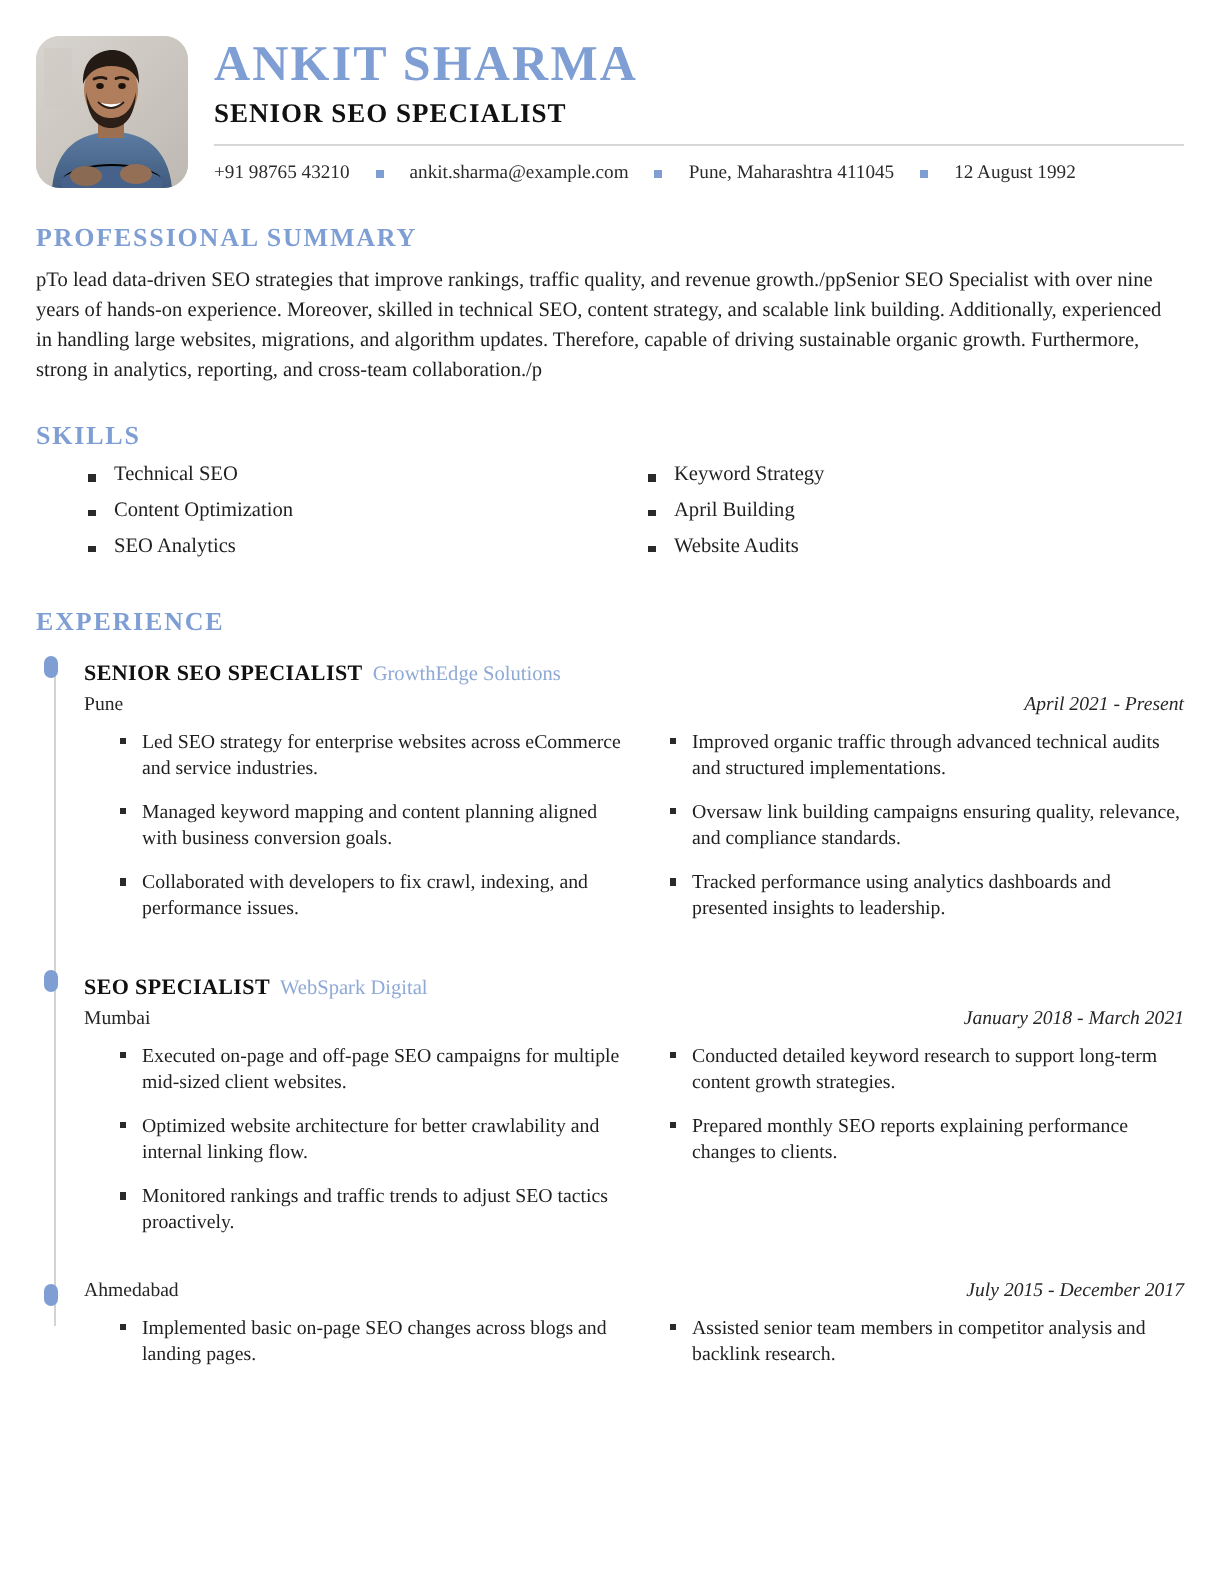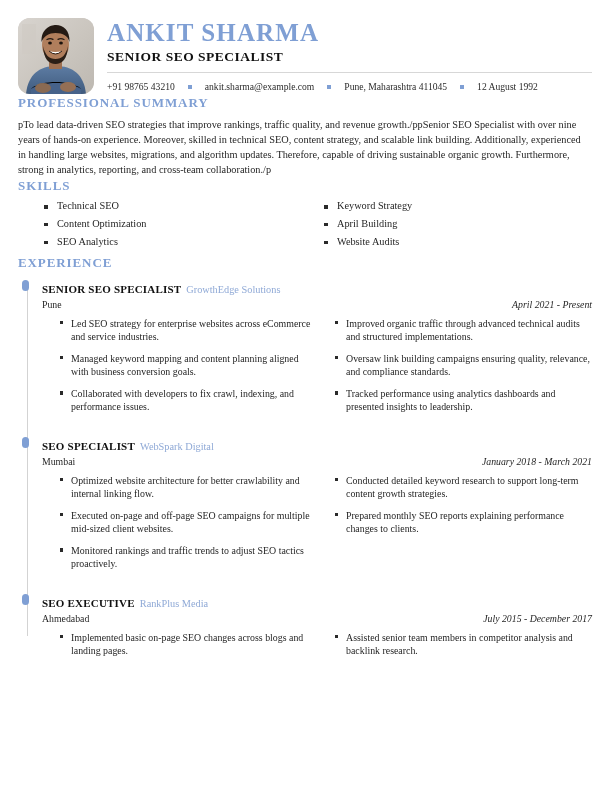--- a/index.html
+++ b/index.html
@@ -37,21 +37,21 @@
     display: flex; flex-wrap: wrap; align-items: center;
     font-size: 9.6px; color: #2b2b2b; line-height: 1.5;
   }
   .contact .citem { white-space: nowrap; padding: 1px 0; }
   .contact .csep {
     display: inline-block; width: 4px; height: 4px; background: #7f9fd4;
     margin: 0 13px; flex: 0 0 auto;
   }
 
   
-  .section { margin-top: 0; }
+  .section { margin-top: 16px; }
   .section-title {
     font-size: 13px; font-weight: 700; letter-spacing: 0.9px;
     color: #7f9fd4; margin: 0 0 7px 0;
   }
 
   .summary {
     font-size: 10.3px; line-height: 1.45; color: #1f1f1f;
     text-align: left; margin: 0; padding-right: 4px;
   }
 
@@ -228,36 +228,33 @@
         <span class="exp-marker"></span>
         <div class="exp-head">
           <span class="exp-role">SEO SPECIALIST</span><span class="exp-company">WebSpark Digital</span>
         </div>
         <div class="exp-meta">
           <span class="exp-location">Mumbai</span>
           <span class="exp-dates">January 2018 - March 2021</span>
         </div>
         <div class="exp-bullets">
           <div class="bcol">
+            <div class="bullet">Executed on-page and off-page SEO campaigns for multiple mid-sized client websites.</div>
             <div class="bullet">Optimized website architecture for better crawlability and internal linking flow.</div>
-            <div class="bullet">Executed on-page and off-page SEO campaigns for multiple mid-sized client websites.</div>
             <div class="bullet">Monitored rankings and traffic trends to adjust SEO tactics proactively.</div>
           </div>
           <div class="bcol">
             <div class="bullet">Conducted detailed keyword research to support long-term content growth strategies.</div>
             <div class="bullet">Prepared monthly SEO reports explaining performance changes to clients.</div>
           </div>
         </div>
       </div>
 
       <div class="exp-item">
         <span class="exp-marker"></span>
-        <div class="exp-head">
-          <span class="exp-role">SEO EXECUTIVE</span><span class="exp-company">RankPlus Media</span>
-        </div>
         <div class="exp-meta">
           <span class="exp-location">Ahmedabad</span>
           <span class="exp-dates">July 2015 - December 2017</span>
         </div>
         <div class="exp-bullets">
           <div class="bcol">
             <div class="bullet">Implemented basic on-page SEO changes across blogs and landing pages.</div>
           </div>
           <div class="bcol">
             <div class="bullet">Assisted senior team members in competitor analysis and backlink research.</div>

